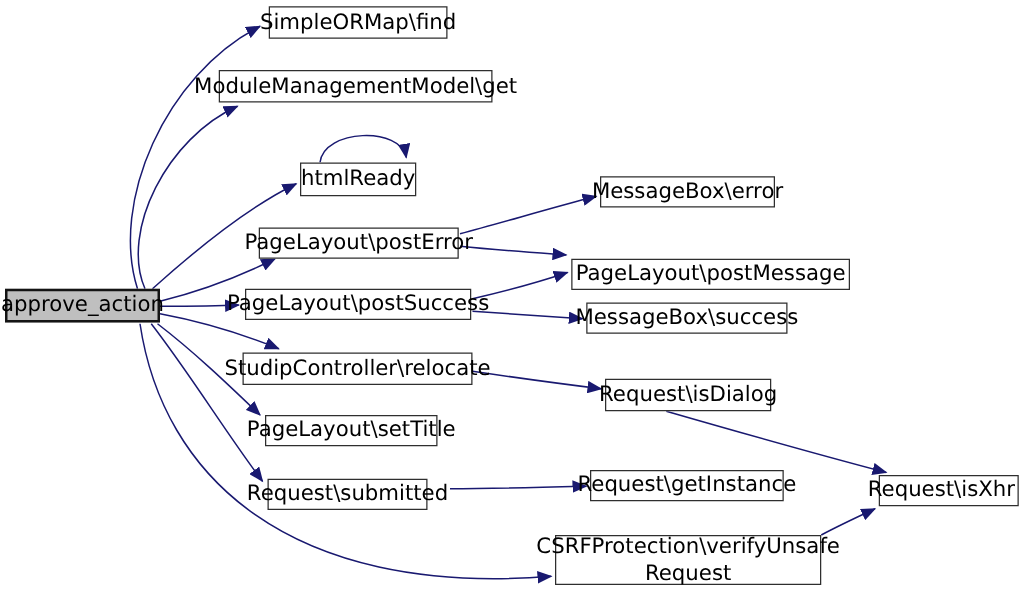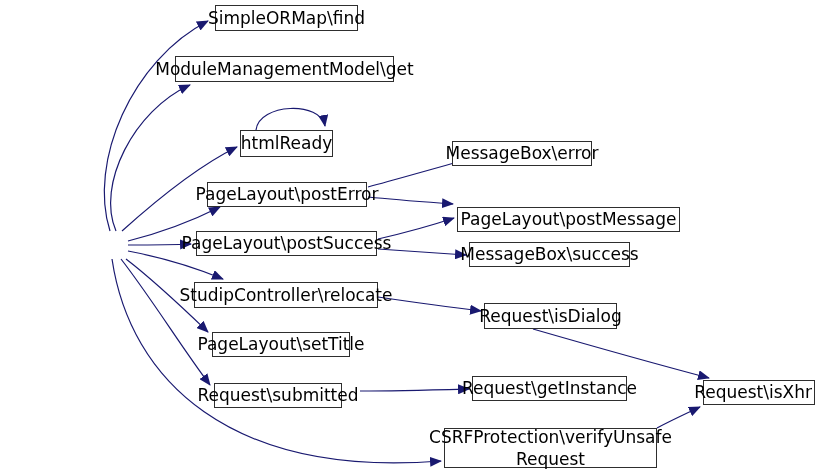--- a/index.html
+++ b/index.html
@@ -69,20 +69,23 @@
     <path class="edge" marker-end="url(#arrow)" d="M368,187 C402,178 442,166 477,157" stroke="#191970"></path>
     <path class="edge" marker-end="url(#arrow)" d="M368,197 C397,200 426,202 453,204" stroke="#191970"></path>
     <path class="edge" marker-end="url(#arrow)" d="M378,239 C404,233 430,226 454,218" stroke="#191970"></path>
     <path class="edge" marker-end="url(#arrow)" d="M378,249 C407,251 436,253 466,255" stroke="#191970"></path>
     <path class="edge" marker-end="url(#arrow)" d="M378,297 C412,302 448,307 481,311" stroke="#191970"></path>
     <path class="edge" marker-end="url(#arrow)" d="M360,391 C396,391 432,390 469,389" stroke="#191970"></path>
     <path class="edge" marker-end="url(#arrow)" d="M533,329 C592,346 652,363 709,378" stroke="#191970"></path>
     <path class="edge" marker-end="url(#arrow)" d="M657,428 C670,421 685,414 700,407" stroke="#191970"></path>
   </svg>
 
+  <div class="node highlight" style="left:4px; top:231px; width:124px; height:27px;">
+    <span>approve_action</span>
+  </div>
 
   <div class="node" style="left:215px; top:5px; width:143px; height:26px;">
     <span>SimpleORMap\find</span>
   </div>
 
   <div class="node" style="left:175px; top:56px; width:219px; height:26px;">
     <span>ModuleManagementModel\get</span>
   </div>
 
   <div class="node" style="left:240px; top:130px; width:93px; height:27px;">
@@ -102,21 +105,21 @@
   </div>
 
   <div class="node" style="left:212px; top:332px; width:138px; height:25px;">
     <span>PageLayout\setTitle</span>
   </div>
 
   <div class="node" style="left:214px; top:383px; width:128px; height:25px;">
     <span>Request\submitted</span>
   </div>
 
-  <div class="node" style="left:452px; top:141px; width:140px; height:25px;">
+  <div class="node" style="left:480px; top:141px; width:140px; height:25px;">
     <span>MessageBox\error</span>
   </div>
 
   <div class="node" style="left:457px; top:176px; width:223px; height:25px;margin-top:31px;">
     <span>PageLayout\postMessage</span>
   </div>
 
   <div class="node" style="left:469px; top:242px; width:161px; height:25px;">
     <span>MessageBox\success</span>
   </div>

